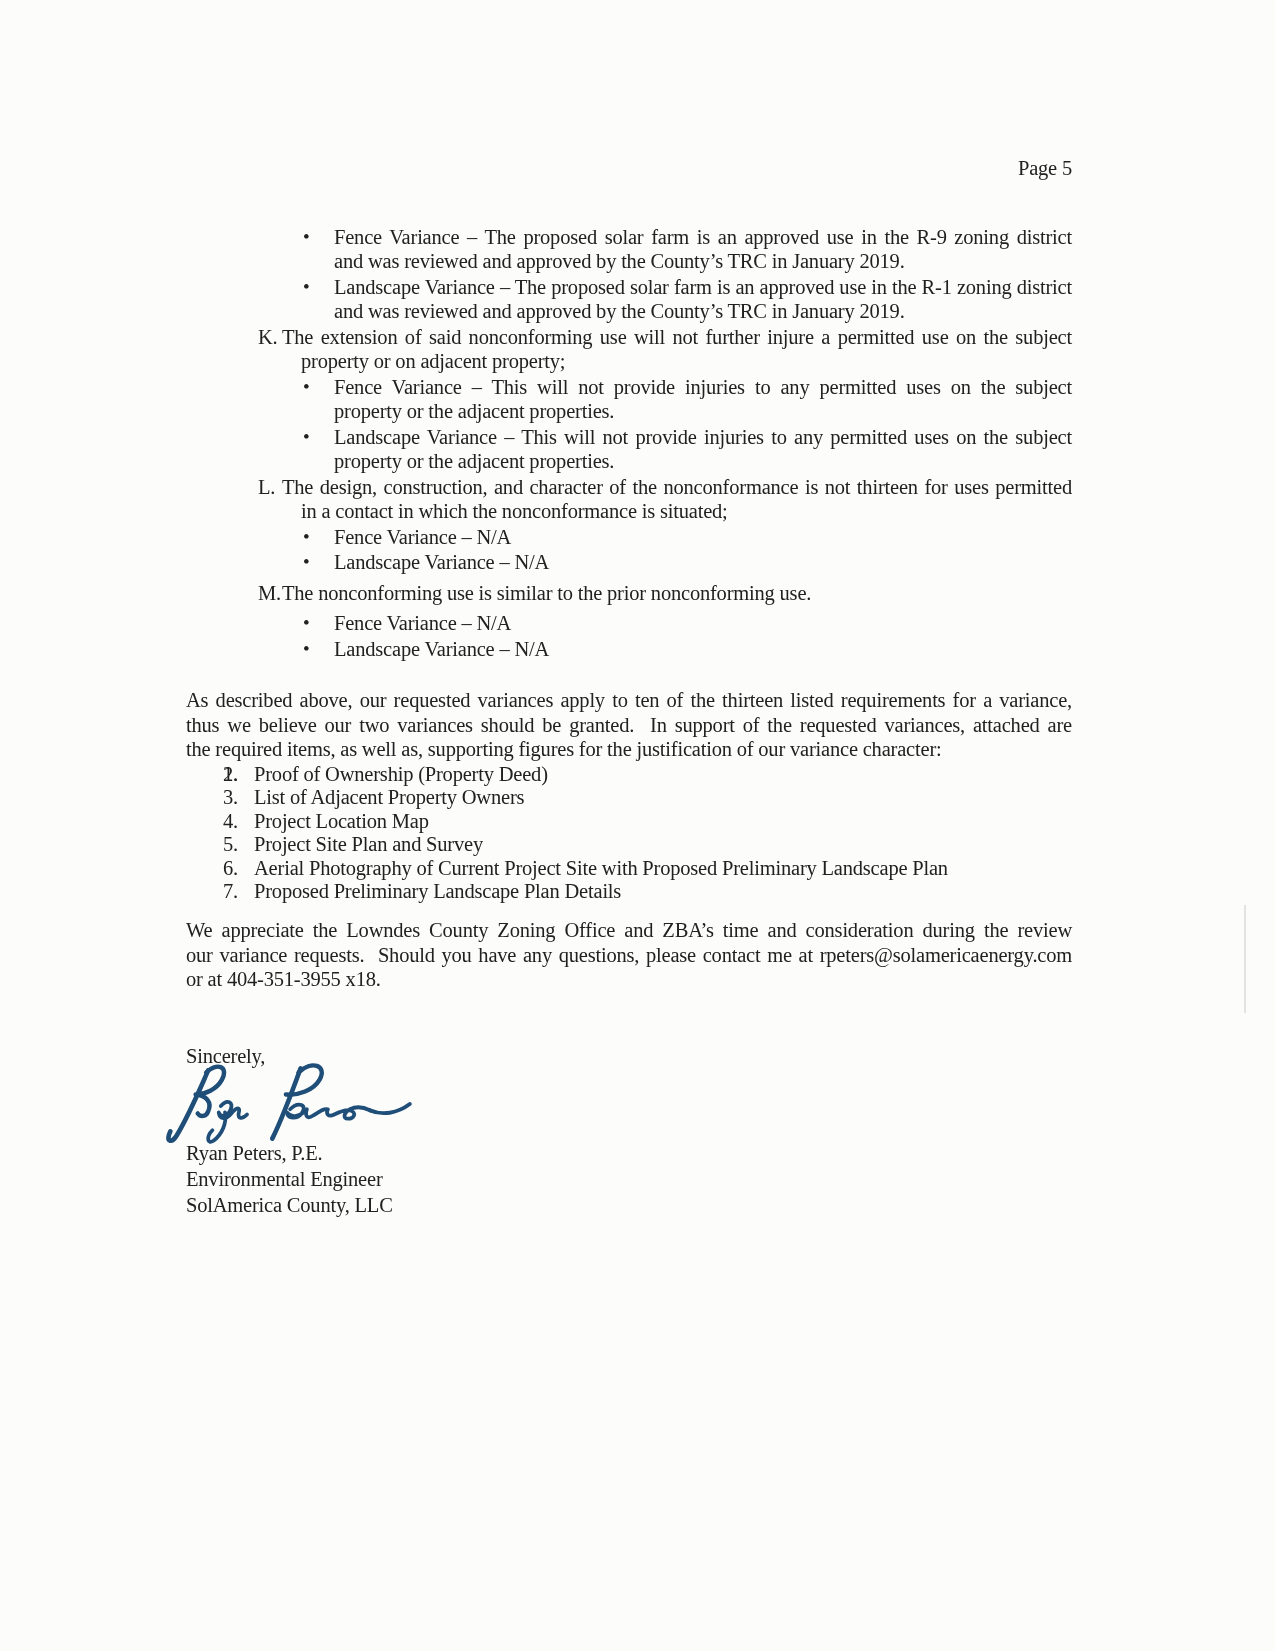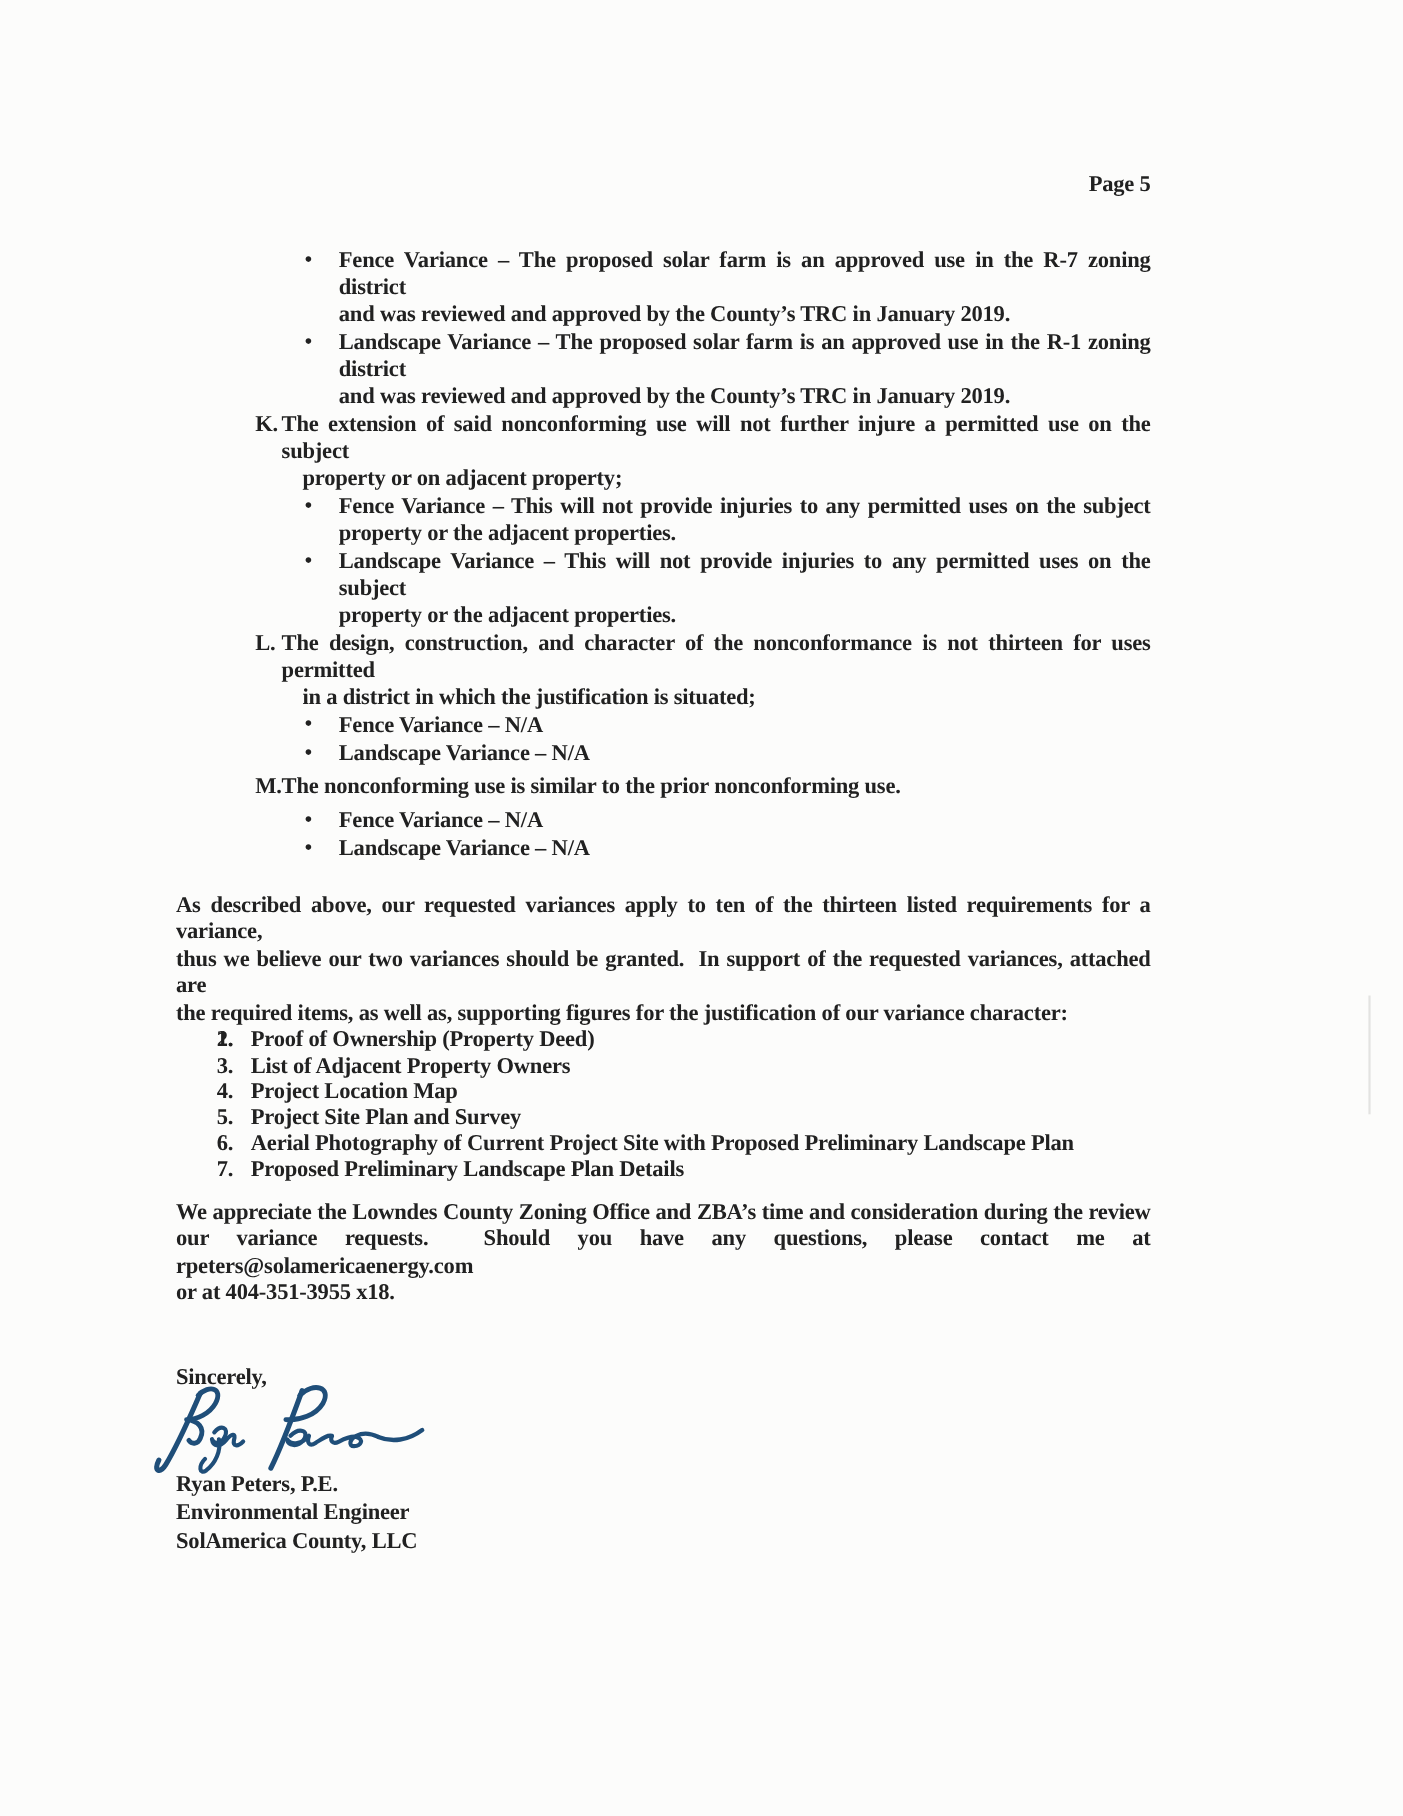--- a/index.html
+++ b/index.html
@@ -7,21 +7,21 @@
   body {
     width: 1275px; height: 1651px;
     background: #fbfbfa;
     font-family: "Liberation Serif", "DejaVu Serif", serif;
     color: #212121;
     font-size: 20.5px;
     letter-spacing: -0.2px;
     overflow: hidden;
   }
   .page { position: relative; width: 1275px; height: 1651px; background: #fcfcfb; }
-  .content { position: absolute; left: 160px; top: 0; width: 886px; font-weight: bold; }
+  .content { position: absolute; left: 186px; top: 0; width: 886px; }
 
   .line { line-height: 24.5px; white-space: pre-wrap; }
   .jl { text-align: justify; text-align-last: justify; }
 
   .page-number { margin-top: 156px; text-align: right; }
 
   .blocks { margin-top: 44px; }
   .block + .block { margin-top: 1px; }
   .block.sp { margin-top: 6px; }
 
@@ -56,21 +56,21 @@
 <body style="color: rgb(33, 33, 33);">
 
 <div class="page" style="background: rgb(252, 252, 251);">
   <div class="content">
 
     <div class="page-number line">Page 5</div>
 
     <div class="blocks">
         <div class="block block-bullet">
           <span class="bullet-glyph">•</span>
-          <div class="line jl">Fence Variance – The proposed solar farm is an approved use in the R-7 zoning district</div>
+          <div class="line jl">Fence Variance – The proposed solar farm is an approved use in the R-9 zoning district</div>
           <div class="line">and was reviewed and approved by the County’s TRC in January 2019.</div>
         </div>
         <div class="block block-bullet">
           <span class="bullet-glyph">•</span>
           <div class="line jl">Landscape Variance – The proposed solar farm is an approved use in the R-1 zoning district</div>
           <div class="line">and was reviewed and approved by the County’s TRC in January 2019.</div>
         </div>
         <div class="block block-letter">
           <span class="letter-label">K.</span>
           <div class="line jl">The extension of said nonconforming use will not further injure a permitted use on the subject</div>
@@ -82,21 +82,21 @@
           <div class="line">property or the adjacent properties.</div>
         </div>
         <div class="block block-bullet">
           <span class="bullet-glyph">•</span>
           <div class="line jl">Landscape Variance – This will not provide injuries to any permitted uses on the subject</div>
           <div class="line">property or the adjacent properties.</div>
         </div>
         <div class="block block-letter">
           <span class="letter-label">L.</span>
           <div class="line jl">The design, construction, and character of the nonconformance is not thirteen for uses permitted</div>
-          <div class="line">in a district in which the justification is situated;</div>
+          <div class="line">in a contact in which the nonconformance is situated;</div>
         </div>
         <div class="block block-bullet">
           <span class="bullet-glyph">•</span>
           <div class="line">Fence Variance – N/A</div>
         </div>
         <div class="block block-bullet">
           <span class="bullet-glyph">•</span>
           <div class="line">Landscape Variance – N/A</div>
         </div>
         <div class="block block-letter sp">

